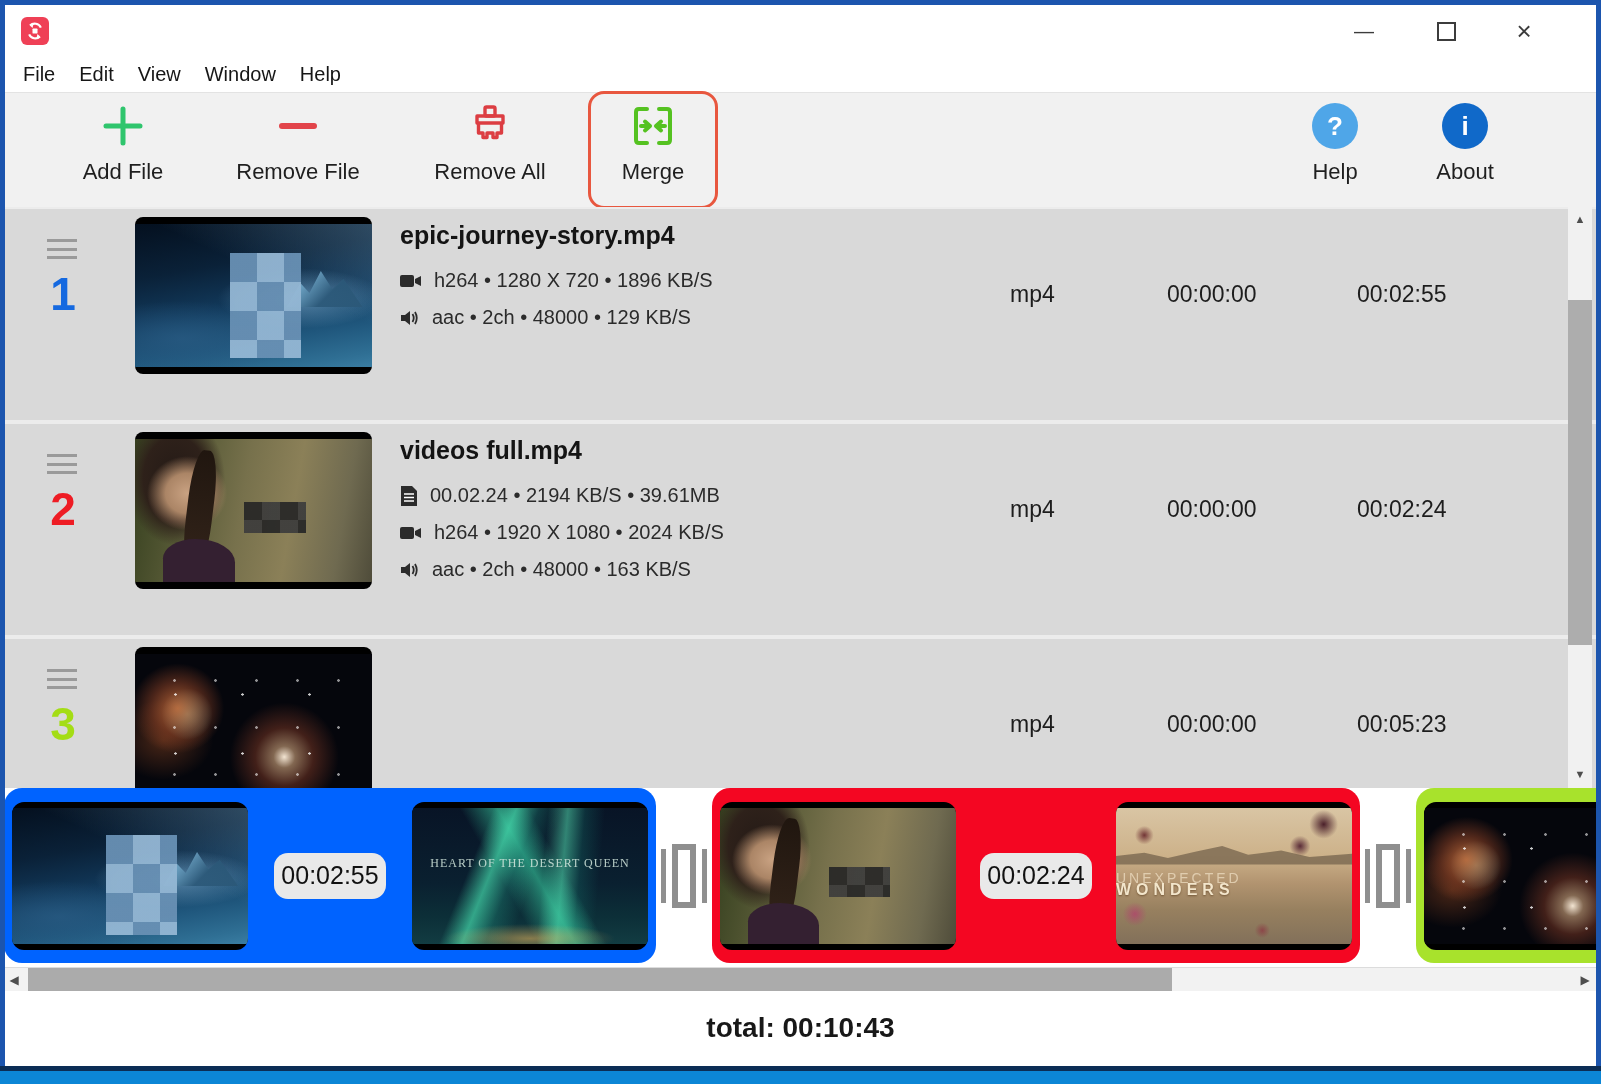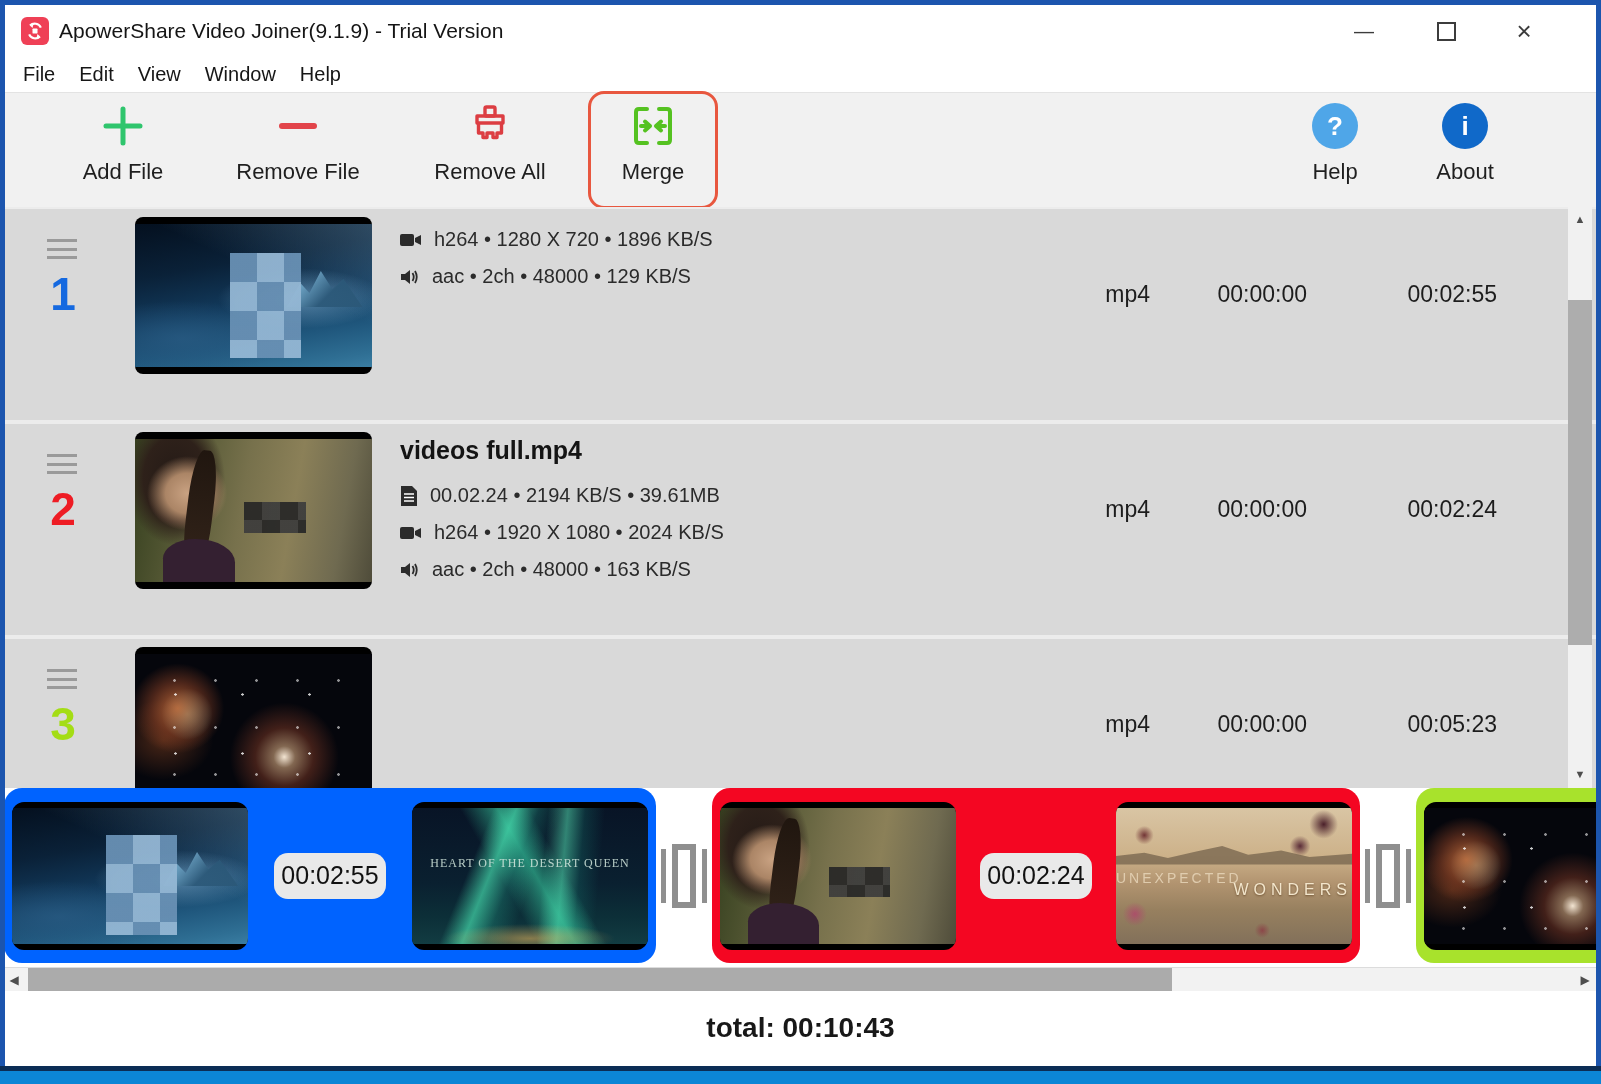--- a/index.html
+++ b/index.html
@@ -53,21 +53,21 @@
   .draghandle{position:absolute;left:42px;top:30px;width:30px;height:20px;display:flex;flex-direction:column;justify-content:space-between;}
   .draghandle i{display:block;height:3px;background:#9a9a9a;}
   .rownum{position:absolute;left:30px;top:58px;width:56px;text-align:center;font-size:46px;font-weight:bold;}
   .rownum.n1{color:var(--num1-blue,#1569e0);} .rownum.n2{color:var(--num2-red,#ee1c24);} .rownum.n3{color:var(--num3-lime,#a4dd15);}
   .thumb{position:absolute;left:130px;top:8px;width:237px;height:157px;background:#000;border-radius:8px;overflow:hidden;}
   .thumb .art{position:absolute;left:0;right:0;top:7px;bottom:7px;}
   .fmeta{position:absolute;left:395px;top:12px;width:520px;}
   .fname{font-size:25px;font-weight:bold;color:#141414;margin-bottom:12px;}
   .finfo{display:flex;align-items:center;gap:12px;font-size:20px;color:#2b2b2b;height:37px;}
   .finfo svg{flex:0 0 auto;}
-  .colfmt,.colstart,.coldur{position:absolute;top:72px;font-size:23px;color:#1d1d1d;text-align:right;width:140px;}
+  .colfmt,.colstart,.coldur{position:absolute;top:72px;font-size:23px;color:#1d1d1d;text-align:left;width:140px;}
   .colfmt{left:1005px;} .colstart{left:1162px;} .coldur{left:1352px;}
 
   
   .vscroll{position:absolute;left:1568px;top:207px;width:24px;height:581px;background:#f1f1f1;z-index:5;}
   .varrow{position:absolute;left:0;width:24px;height:20px;color:#4e4e4e;font-size:11px;display:flex;align-items:center;justify-content:center;}
   .varrow.up{top:2px;} .varrow.down{bottom:4px;}
   .vthumb{position:absolute;left:0;top:93px;width:24px;height:345px;background:#adadad;}
 
   
   .timeline{position:absolute;left:0px;top:788px;width:1601px;height:175px;background:#fff;overflow:hidden;
@@ -142,39 +142,38 @@
     radial-gradient(circle at 78% 28%, rgba(70,20,40,0.85) 0%, transparent 5%),
     radial-gradient(circle at 12% 20%, rgba(90,20,30,0.8) 0%, transparent 4%),
     radial-gradient(circle at 88% 12%, rgba(60,15,30,0.9) 0%, transparent 6%),
     radial-gradient(circle at 8% 78%, rgba(180,60,110,0.7) 0%, transparent 5%),
     radial-gradient(circle at 62% 90%, rgba(140,40,60,0.6) 0%, transparent 4%),
     linear-gradient(180deg,#d9c5a4 0%,#cdb28a 35%,#b29470 55%,#97805f 75%,#82705a 100%);}
   .art-desert::before{content:"";position:absolute;top:26%;left:0;right:0;height:16%;background:#74634c;opacity:.75;
     clip-path:polygon(0 100%,0 60%,12% 45%,22% 70%,34% 40%,45% 15%,56% 55%,70% 35%,82% 65%,100% 50%,100% 100%);}
   .desert-cap-top{position:absolute;top:46%;width:100%;font-size:14px;letter-spacing:3px;
     color:#ead9bd;opacity:.8;}
-  .desert-cap{position:absolute;top:54%;width:100%;text-align:right;font-size:16px;letter-spacing:5px;
-    color:#f3e6cc;font-weight:normal;text-shadow:0 1px 2px rgba(80,50,20,.6);}
+  .desert-cap{position:absolute;top:54%;width:100%;text-align:left;font-size:16px;letter-spacing:5px;
+    color:#f3e6cc;font-weight:bold;text-shadow:0 1px 2px rgba(80,50,20,.6);}
 </style>
 </head>
 <body>
 
 <div class="screen">
 
   <div class="titlebar">
     <div class="appicon">
       <svg width="20" height="20" viewBox="0 0 24 24">
         <path d="M19 8 A8 8 0 0 0 6 5.5" fill="none" stroke="#fff" stroke-width="2.6"></path>
         <path d="M6 5.5 l4 -1 l-1 4 z" fill="#fff"></path>
         <path d="M5 16 A8 8 0 0 0 18 18.5" fill="none" stroke="#fff" stroke-width="2.6"></path>
         <path d="M18 18.5 l-4 1 l1 -4 z" fill="#fff"></path>
         <rect x="9" y="9" width="6" height="6" rx="1" fill="#fff"></rect>
       </svg>
     </div>
-    <div class="title-text">ApowerShare Video Joiner(9.1.9) - Trial Version</div>
     <div class="wctl min">—</div>
     <div class="wctl max">
         <span class="box-glyph"></span>
       </div>
     <div class="wctl close">×</div>
   </div>
 
   <div class="menubar">
     <span>File</span>
     <span>Edit</span>
@@ -244,20 +243,21 @@
           <i></i>
           <i></i>
         </div>
       <div class="rownum n1">1</div>
       <div class="thumb">
         <div class="art art-mountain">
             <div class="mosaic"></div>
           </div>
       </div>
       <div class="fmeta">
+        <div class="fname">epic-journey-story.mp4</div>
         <div class="finfo">
           <svg width="22" height="16" viewBox="0 0 22 16">
               <rect x="0" y="2" width="14" height="12" rx="2" fill="#2b2b2b"></rect>
               <path d="M15 6 L21 3 V13 L15 10 Z" fill="#2b2b2b"></path>
             </svg>
           <span>h264 • 1280 X 720 • 1896 KB/S</span>
         </div>
         <div class="finfo">
           <svg width="20" height="18" viewBox="0 0 20 18">
               <path d="M1 6 H5 L10 2 V16 L5 12 H1 Z" fill="#2b2b2b"></path>

